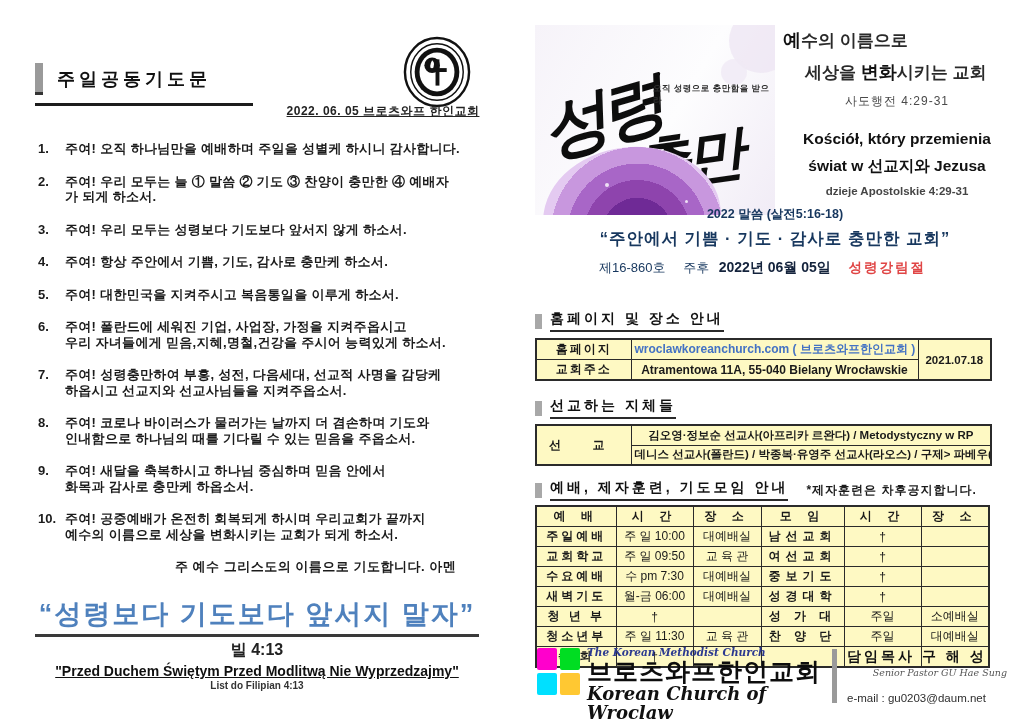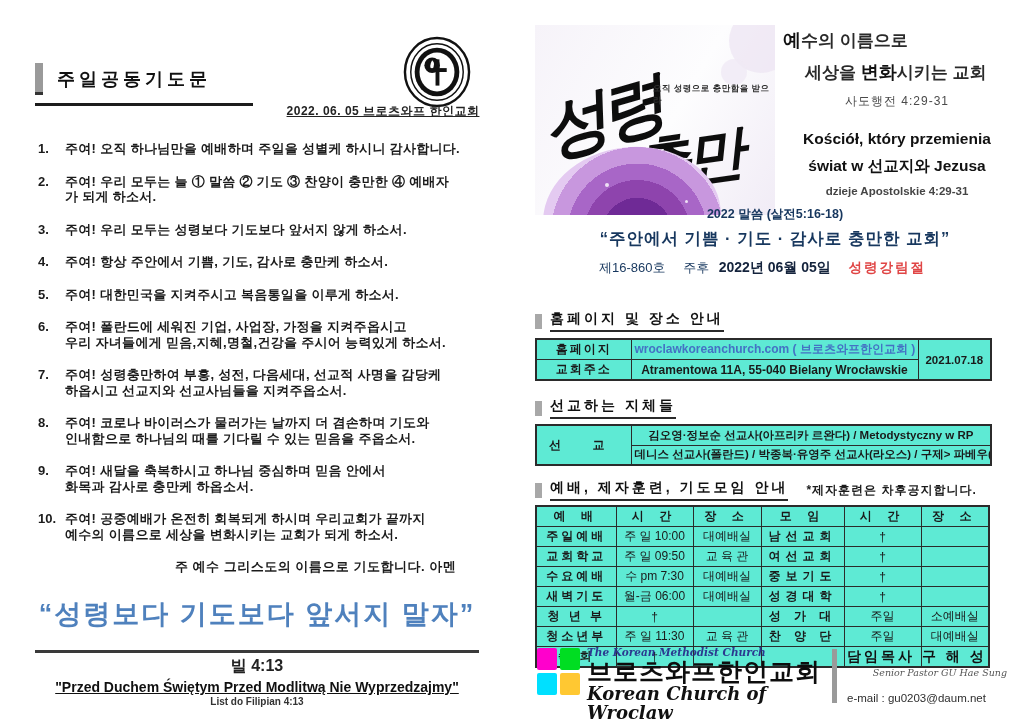--- a/index.html
+++ b/index.html
@@ -28,21 +28,21 @@
   .prayer-list { position:absolute; left:38px; top:141px; width:468px; }
   .prayer-item { display:flex; margin-bottom:17px; font-size:13px; font-weight:bold; color:#1b1b1b; line-height:15.5px; }
   .p-num { min-width:24px; margin-right:3px; }
   .p-text { white-space:pre-line; flex:1; letter-spacing:0.3px; }
 
   .closing-line { position:absolute; left:175px; top:558px; font-size:13px; font-weight:bold; color:#1b1b1b; letter-spacing:0.5px; }
 
   .motto-wrap { position:absolute; left:28px; top:596px; width:458px; text-align:center; }
   .motto-kr {
     display:inline-block; font-size:27px; font-weight:bold; color:#4f81bd;
-    letter-spacing:2px; border-bottom:3px solid #3a3a3a; padding:0 4px 18px 4px;
+    letter-spacing:2px; border-bottom:3px solid #3a3a3a; padding:0 4px 2px 4px;
   }
   .motto-ref-kr { font-size:16px; font-weight:bold; color:#222; margin-top:3px; }
   .motto-pl { font-size:14px; font-weight:bold; color:#101010; text-decoration:underline; margin-top:2px; }
   .motto-ref-pl { font-size:10px; font-weight:bold; color:#333; margin-top:1px; }
 
   
   .banner {
     position:absolute; left:535px; top:25px; width:240px; height:190px; overflow:hidden;
     background:linear-gradient(120deg,#f6f3f9 0%,#fdfdfe 55%,#f1ecf6 100%);
   }
@@ -84,21 +84,21 @@
   .issue .season { font-weight:bold; font-size:13.5px; color:#e04545; letter-spacing:2px;margin-top:8px; }
 
   .sec-header { position:absolute; display:flex; align-items:center; gap:8px; }
   .sec-bar { width:7px; height:15px; background:#a8a8a8; }
   .sec-title {
     font-size:14px; font-weight:bold; color:#111; letter-spacing:3px;
     border-bottom:2.5px solid #2a2a2a; padding-bottom:2px;
   }
   .sec-note { font-size:12px; font-weight:bold; color:#1b1b1b; letter-spacing:1px; margin-left:10px; border:none; }
 
-  table.grid { position:absolute; border-collapse:collapse; table-layout:fixed; background:#5eead4; }
+  table.grid { position:absolute; border-collapse:collapse; table-layout:fixed; background:#fef9c3; }
   table.grid td, table.grid th { border:1.5px solid #2b2b2b; font-size:12px; padding:1px 3px; overflow:hidden; white-space:nowrap; }
   table.grid { border:2px solid #2b2b2b; }
 
   .t1 { left:535px; top:338px; width:455px; }
   .t1 td { height:20px; }
   .t1 .lab { font-weight:bold; text-align:center; letter-spacing:2px; }
   .t1 .url { color:#4472c4; font-weight:bold; text-align:center; }
   .t1 .addr { font-weight:bold; text-align:center; }
   .t1 .dt { font-weight:bold; text-align:center; font-size:11.5px; }
 

